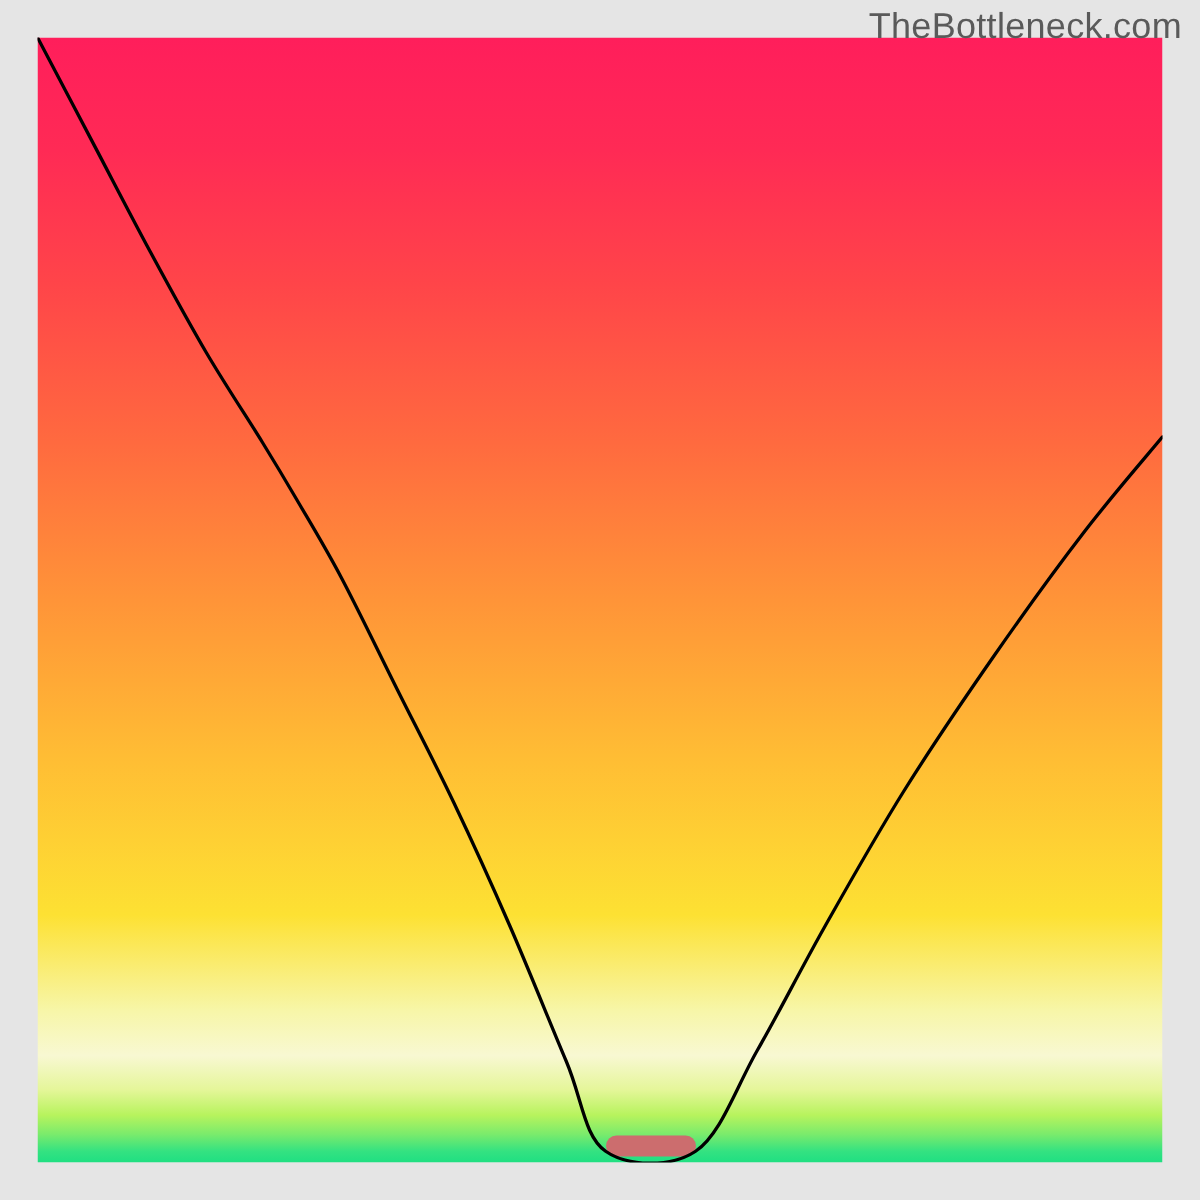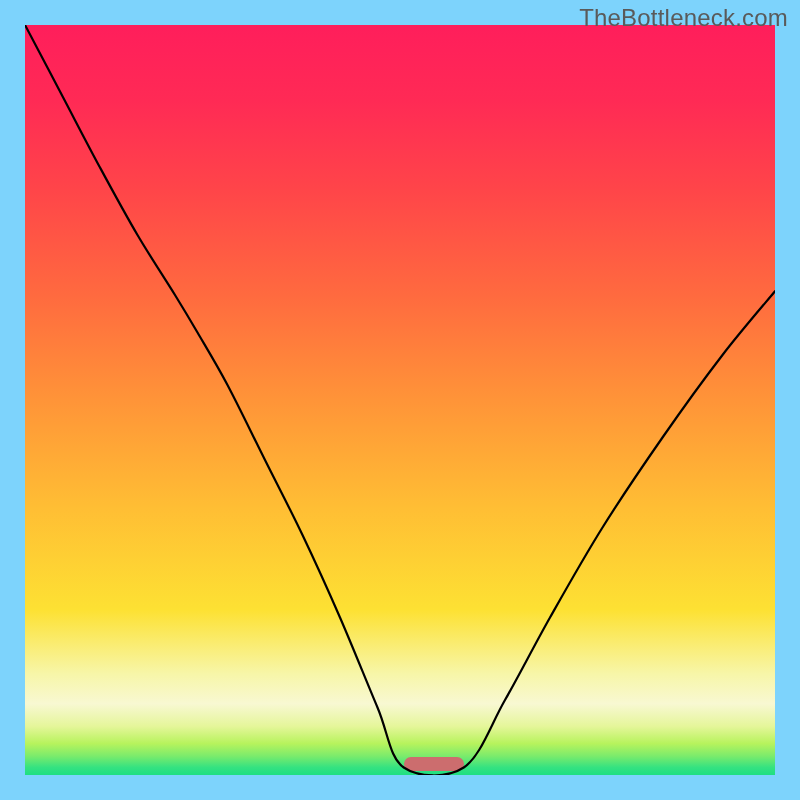--- a/index.html
+++ b/index.html
@@ -8,21 +8,21 @@
     width: 800px;
     height: 800px;
     overflow: hidden;
     background: #000;
     font-family: Arial, Helvetica, sans-serif;
   }
   .frame {
     position: relative;
     width: 800px;
     height: 800px;
-    background: #7dd3fc;
+    background: #e5e5e5;
   }
   .watermark {
     position: absolute;
     top: 4px;
     right: 12px;
     color: #5a5a5a;
     font-size: 24px;
     font-weight: 400;
     letter-spacing: 0.2px;
     z-index: 50;

